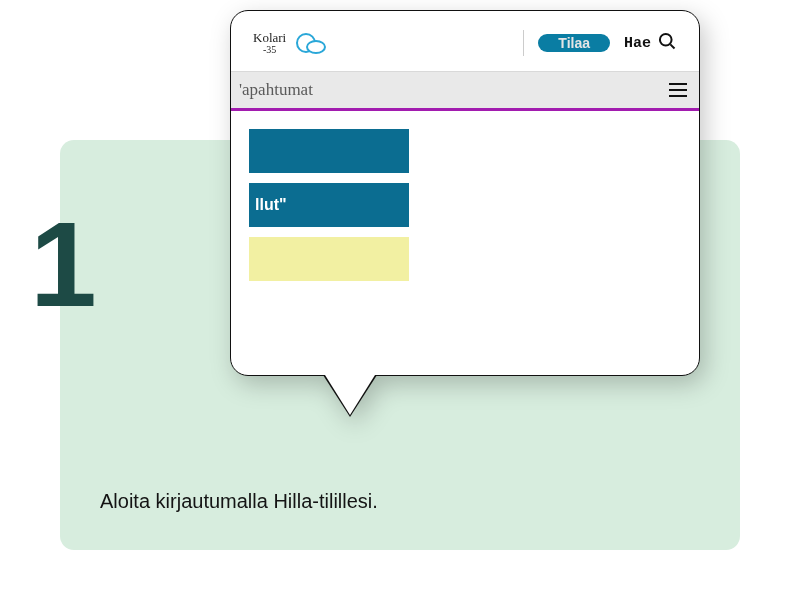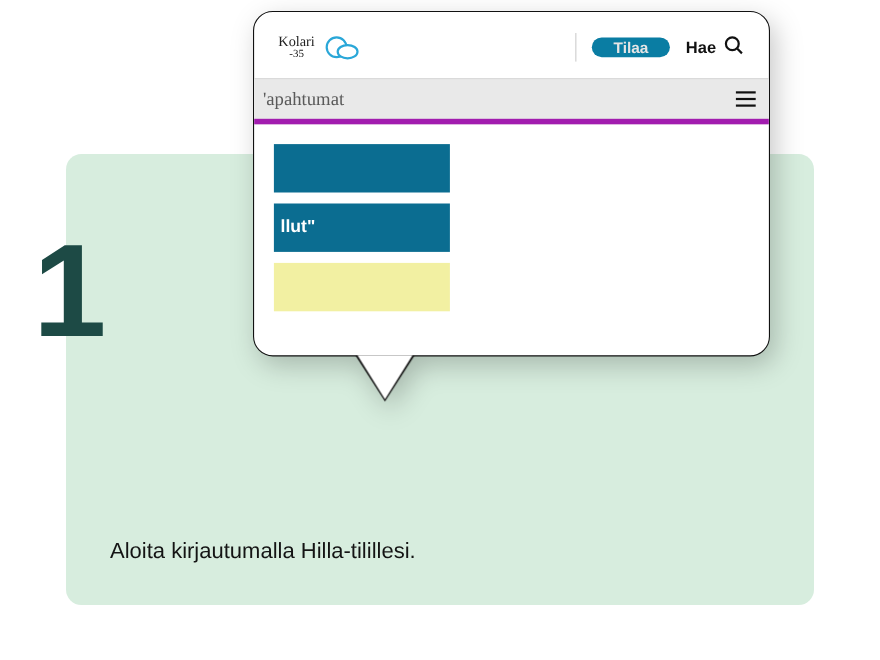--- a/index.html
+++ b/index.html
@@ -45,21 +45,21 @@
     
     .callout-wrap {
       position: absolute;
       left: 230px;
       top: 10px;
       width: 470px;
       filter: drop-shadow(5px 8px 12px rgba(0,0,0,0.22));
     }
     .callout {
       width: 100%;
-      height: 314px;
+      height: 366px;
       background: #ffffff;
       border: 1px solid #111;
       border-radius: 18px;
       overflow: hidden;
       position: relative;
     }
     .callout-tail {
       position: absolute;
       bottom: -39px;
       left: 95px;
@@ -123,27 +123,27 @@
     .login-box {
       display: flex;
       align-items: center;
       gap: 6px;
       padding: 6px 9px;
       outline: 3px solid #d40000;
       outline-offset: -1px;
     }
     .login-text { font-size: 15px; font-weight: 700; color: #111; }
 
-    .search-box { display: flex; align-items: center; gap: 6px; }
+    .search-box { display: flex; align-items: center; gap: 6px; font-family: Liberation Mono, monospace; }
     .search-text { font-size: 15px; font-weight: 700; color: #111; }
 
     .nav-bar {
       background: #e9e9e9;
       border-top: 1px solid #d9d9d9;
-      border-bottom: 5px solid #a21caf;
+      border-bottom: 3px solid #a21caf;
       display: flex;
       align-items: center;
       justify-content: space-between;
       padding: 8px 12px 8px 8px;
       font-family: Georgia, serif;
       color: #5a5a5a;
       font-size: 17px;
     }
     .hamburger { display: flex; flex-direction: column; gap: 4px; }
     .hamburger span { display: block; width: 18px; height: 2px; background: #111; }

